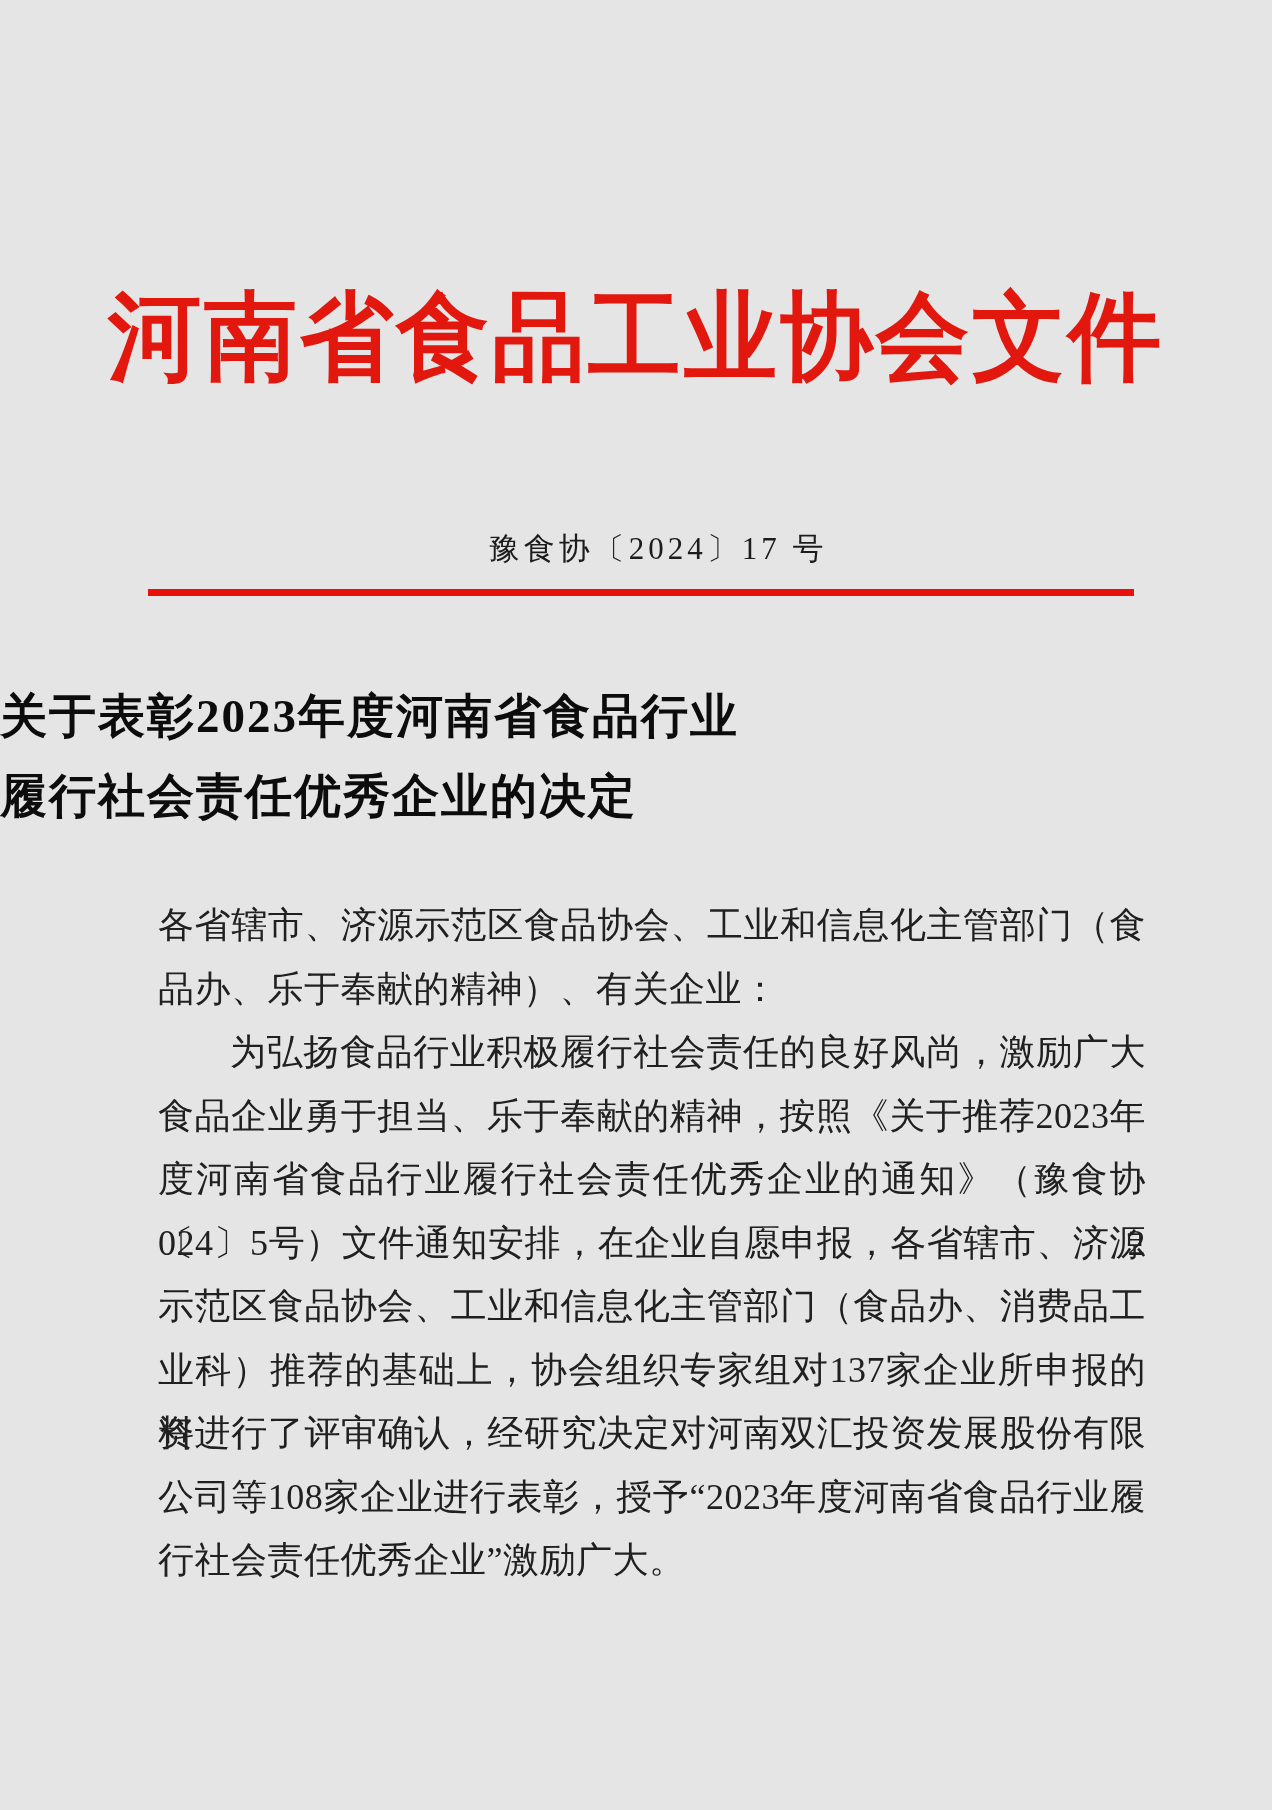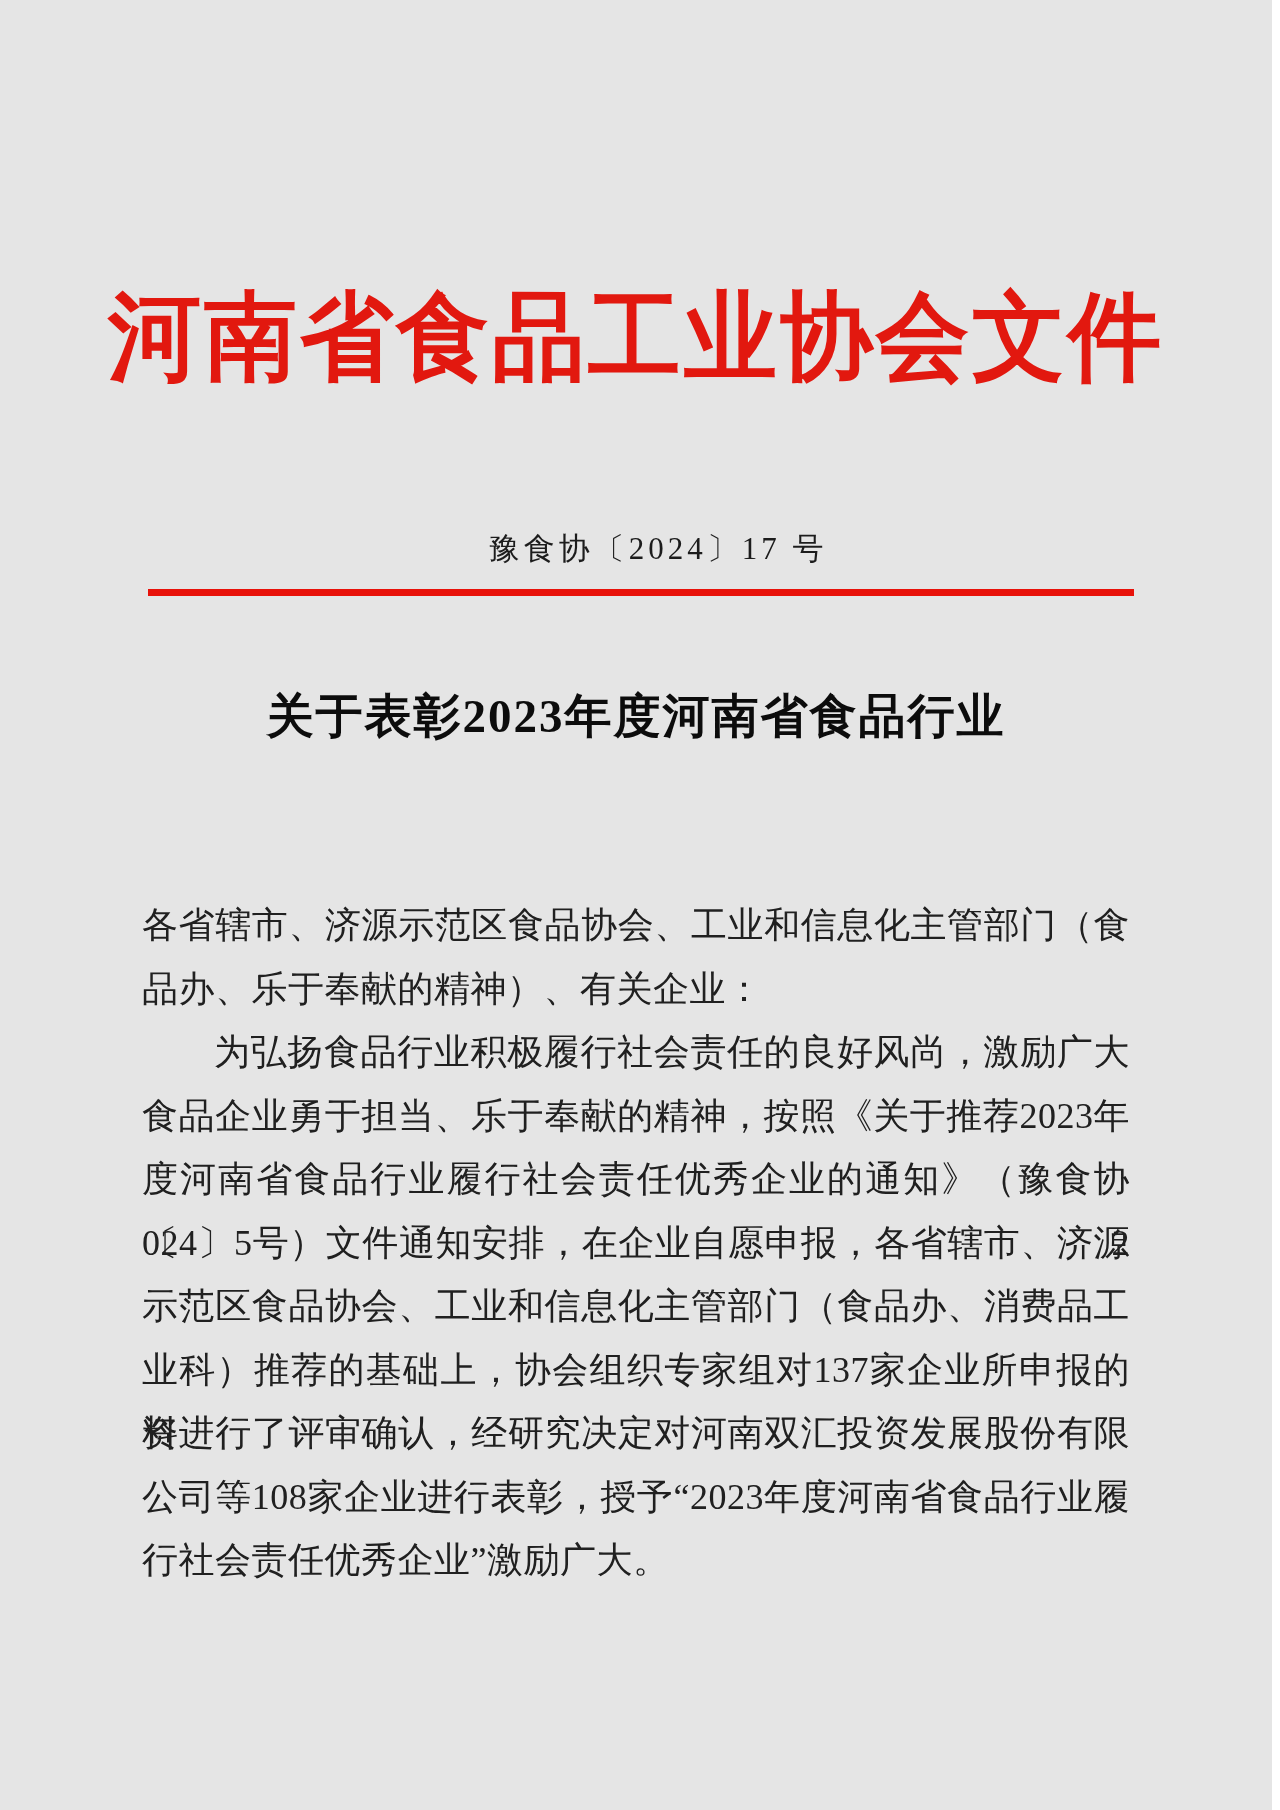--- a/index.html
+++ b/index.html
@@ -52,32 +52,32 @@
     width: 986px;
     height: 7px;
     background: #e8120a;
   }
   
   .doc-title {
     position: absolute;
     top: 676px;
     left: 0;
     right: 0;
-    text-align: center;
+    text-align: left;
     font-weight: bold;
     font-size: 47px;
     line-height: 80px;
     color: #0c0c0c;
     letter-spacing: 2px;
   }
   
   .body-text {
     position: absolute;
     top: 894px;
-    left: 142px;
+    left: 158px;
     width: 988px;
     font-size: 36px;
     line-height: 63.5px;
     color: #202020;
     letter-spacing: 0.5px;
   }
   .body-line {
     height: 63.5px;
     white-space: nowrap;
   }
@@ -96,20 +96,21 @@
 <div class="page">
 
   <div class="org-title">河南省食品工业协会文件</div>
 
   <div class="doc-number">豫食协〔2024〕17 号</div>
 
   <div class="red-rule"></div>
 
   <div class="doc-title">
     <div>关于表彰2023年度河南省食品行业</div>
+    <div>履行社会责任优秀企业的决定</div>
   </div>
 
   <div class="body-text">
     <div class="body-line fill">各省辖市、济源示范区食品协会、工业和信息化主管部门（食</div>
     <div class="body-line">品办、乐于奉献的精神）、有关企业：</div>
     <div class="body-line fill indent">为弘扬食品行业积极履行社会责任的良好风尚，激励广大</div>
     <div class="body-line fill">食品企业勇于担当、乐于奉献的精神，按照《关于推荐2023年</div>
     <div class="body-line fill">度河南省食品行业履行社会责任优秀企业的通知》（豫食协〔2</div>
     <div class="body-line fill">024〕5号）文件通知安排，在企业自愿申报，各省辖市、济源</div>
     <div class="body-line fill">示范区食品协会、工业和信息化主管部门（食品办、消费品工</div>

